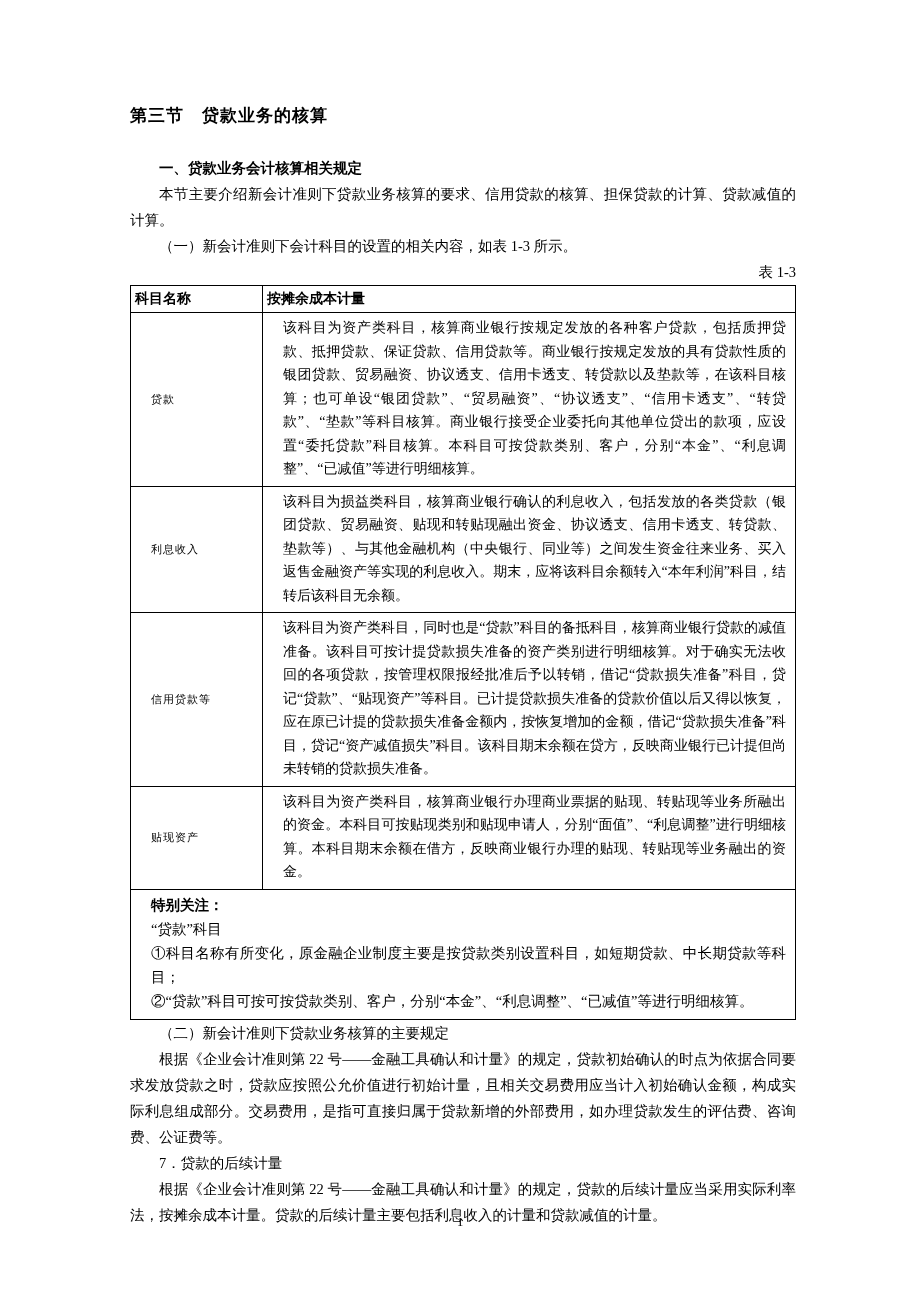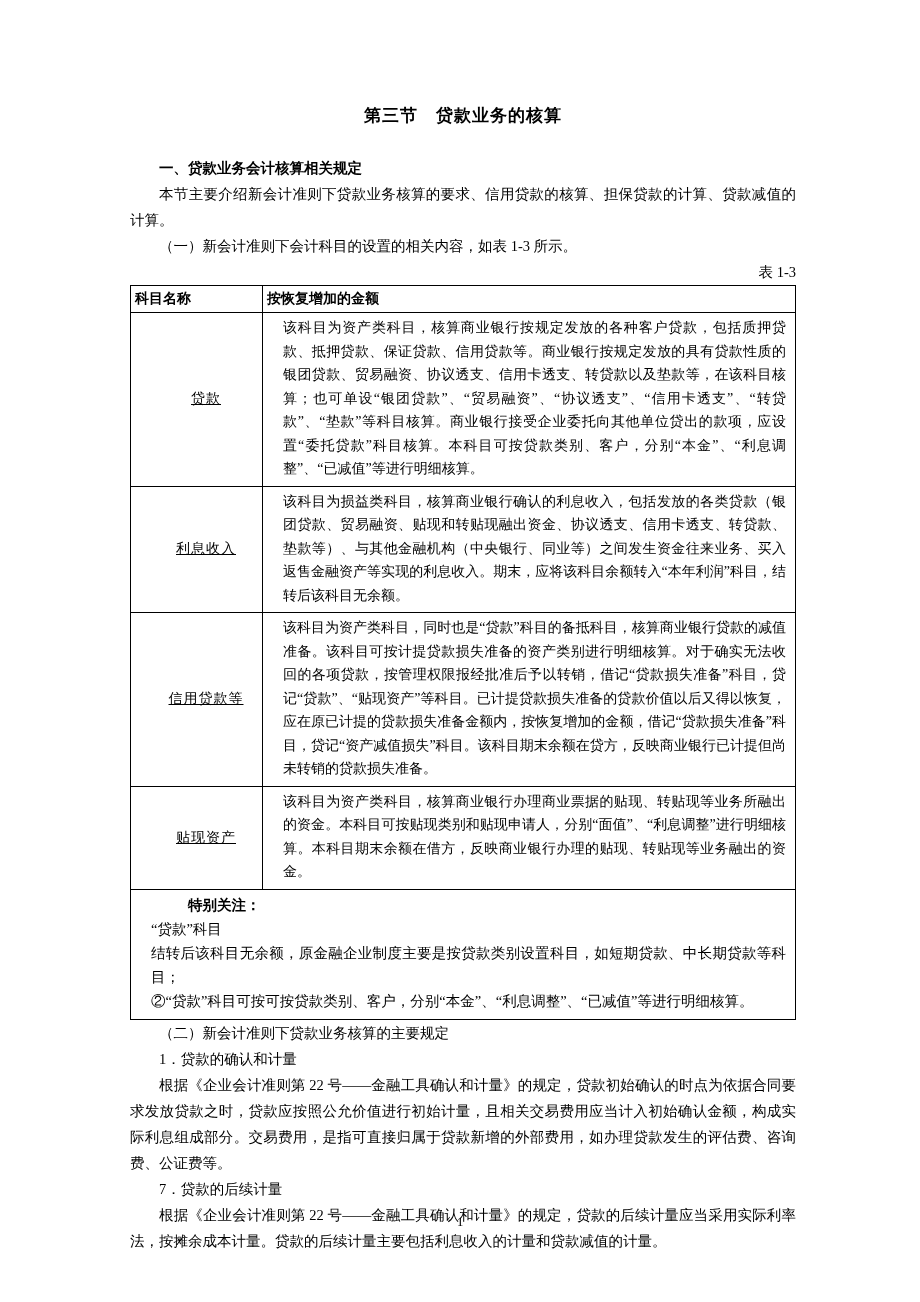--- a/index.html
+++ b/index.html
@@ -12,21 +12,21 @@
   }
   .page {
     position: relative;
     width: 920px; height: 1302px;
     padding: 104px 124px 0 130px;
     background: #ffffff;
   }
   .doc-title {
     font-size: 17px;
     font-weight: bold;
-    text-align: center;
+    text-align: left;
     margin: 0 0 28px 0;
     letter-spacing: 1px;
   }
   .para {
     font-size: 14.5px;
     line-height: 26px;
     margin: 0;
     text-align: justify;
     text-indent: 2em;
   }
@@ -50,40 +50,39 @@
   }
   th.col-name { width: 132px; }
   table.subject-table th {
     font-size: 14px;
     font-weight: bold;
     text-align: left;
     padding: 3px 4px;
     line-height: 20px;
   }
   td.subject-name {
-    text-align: center;
+    text-align: left;
     vertical-align: middle;
-    font-size: 14px;
+    font-size: 11px;
     letter-spacing: 1px;
-    text-decoration: underline;
   }
   td.subject-content {
     font-size: 14px;
     line-height: 23.5px;
     padding: 3px 9px 5px 9px;
     text-align: justify;
     vertical-align: top;
   }
   td.note-cell {
     font-size: 14.5px;
     line-height: 24px;
     padding: 3px 9px 6px 9px;
     vertical-align: top;
   }
-  .note-title { font-weight: bold; margin-left: 37px; }
+  .note-title { font-weight: bold; }
   .note-line { text-align: justify; }
   .after-table { }
   .page-footer {
     position: absolute;
     left: 0; bottom: 72px;
     width: 100%;
     text-align: center;
     font-size: 13.5px;
   }
 </style>
@@ -99,21 +98,21 @@
   <p class="para">本节主要介绍新会计准则下贷款业务核算的要求、信用贷款的核算、担保贷款的计算、贷款减值的计算。</p>
 
   <p class="para">（一）新会计准则下会计科目的设置的相关内容，如表 1-3 所示。</p>
 
   <p class="table-caption">表 1-3</p>
 
   <table class="subject-table">
     <thead>
       <tr>
         <th class="col-name">科目名称</th>
-        <th>按恢复增加的金额</th>
+        <th>按摊余成本计量</th>
       </tr>
     </thead>
     <tbody>
       <tr>
         <td class="subject-name">贷款</td>
         <td class="subject-content">该科目为资产类科目，核算商业银行按规定发放的各种客户贷款，包括质押贷款、抵押贷款、保证贷款、信用贷款等。商业银行按规定发放的具有贷款性质的银团贷款、贸易融资、协议透支、信用卡透支、转贷款以及垫款等，在该科目核算；也可单设“银团贷款”、“贸易融资”、“协议透支”、“信用卡透支”、“转贷款”、“垫款”等科目核算。商业银行接受企业委托向其他单位贷出的款项，应设置“委托贷款”科目核算。本科目可按贷款类别、客户，分别“本金”、“利息调整”、“已减值”等进行明细核算。</td>
       </tr>
       <tr>
         <td class="subject-name">利息收入</td>
         <td class="subject-content">该科目为损益类科目，核算商业银行确认的利息收入，包括发放的各类贷款（银团贷款、贸易融资、贴现和转贴现融出资金、协议透支、信用卡透支、转贷款、垫款等）、与其他金融机构（中央银行、同业等）之间发生资金往来业务、买入返售金融资产等实现的利息收入。期末，应将该科目余额转入“本年利润”科目，结转后该科目无余额。</td>
@@ -123,30 +122,29 @@
         <td class="subject-content">该科目为资产类科目，同时也是“贷款”科目的备抵科目，核算商业银行贷款的减值准备。该科目可按计提贷款损失准备的资产类别进行明细核算。对于确实无法收回的各项贷款，按管理权限报经批准后予以转销，借记“贷款损失准备”科目，贷记“贷款”、“贴现资产”等科目。已计提贷款损失准备的贷款价值以后又得以恢复，应在原已计提的贷款损失准备金额内，按恢复增加的金额，借记“贷款损失准备”科目，贷记“资产减值损失”科目。该科目期末余额在贷方，反映商业银行已计提但尚未转销的贷款损失准备。</td>
       </tr>
       <tr>
         <td class="subject-name">贴现资产</td>
         <td class="subject-content">该科目为资产类科目，核算商业银行办理商业票据的贴现、转贴现等业务所融出的资金。本科目可按贴现类别和贴现申请人，分别“面值”、“利息调整”进行明细核算。本科目期末余额在借方，反映商业银行办理的贴现、转贴现等业务融出的资金。</td>
       </tr>
       <tr>
         <td class="note-cell" colspan="2">
           <div class="note-title">特别关注：</div>
           <div class="note-line">“贷款”科目</div>
-          <div class="note-line">结转后该科目无余额，原金融企业制度主要是按贷款类别设置科目，如短期贷款、中长期贷款等科目；</div>
+          <div class="note-line">①科目名称有所变化，原金融企业制度主要是按贷款类别设置科目，如短期贷款、中长期贷款等科目；</div>
           <div class="note-line">②“贷款”科目可按可按贷款类别、客户，分别“本金”、“利息调整”、“已减值”等进行明细核算。</div>
         </td>
       </tr>
     </tbody>
   </table>
 
   <p class="para after-table">（二）新会计准则下贷款业务核算的主要规定</p>
 
-  <p class="para">1．贷款的确认和计量</p>
 
   <p class="para">根据《企业会计准则第 22 号——金融工具确认和计量》的规定，贷款初始确认的时点为依据合同要求发放贷款之时，贷款应按照公允价值进行初始计量，且相关交易费用应当计入初始确认金额，构成实际利息组成部分。交易费用，是指可直接归属于贷款新增的外部费用，如办理贷款发生的评估费、咨询费、公证费等。</p>
 
   <p class="para">7．贷款的后续计量</p>
 
   <p class="para">根据《企业会计准则第 22 号——金融工具确认和计量》的规定，贷款的后续计量应当采用实际利率法，按摊余成本计量。贷款的后续计量主要包括利息收入的计量和贷款减值的计量。</p>
 
   <div class="page-footer">1</div>
 
 </div>

